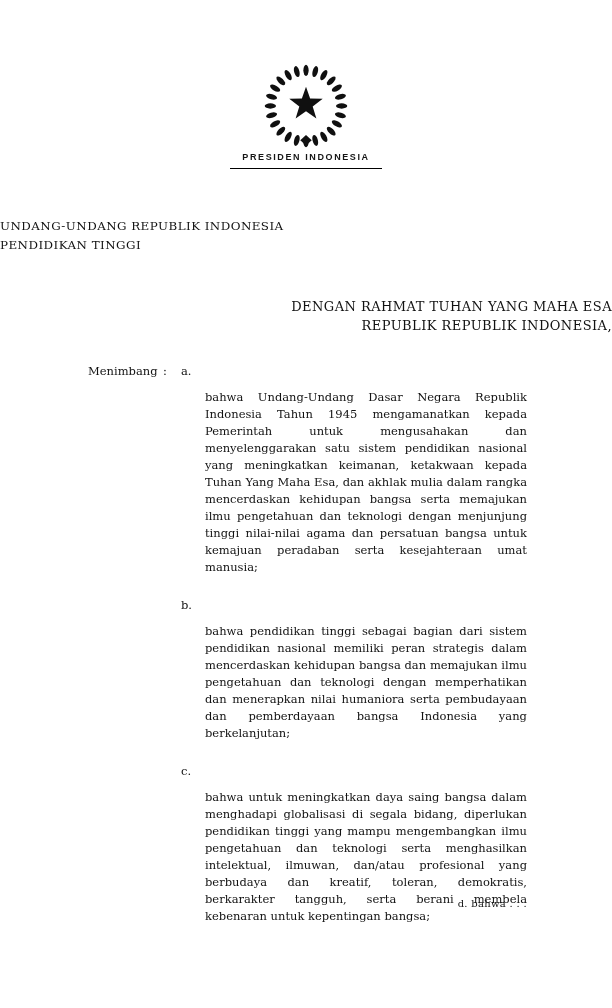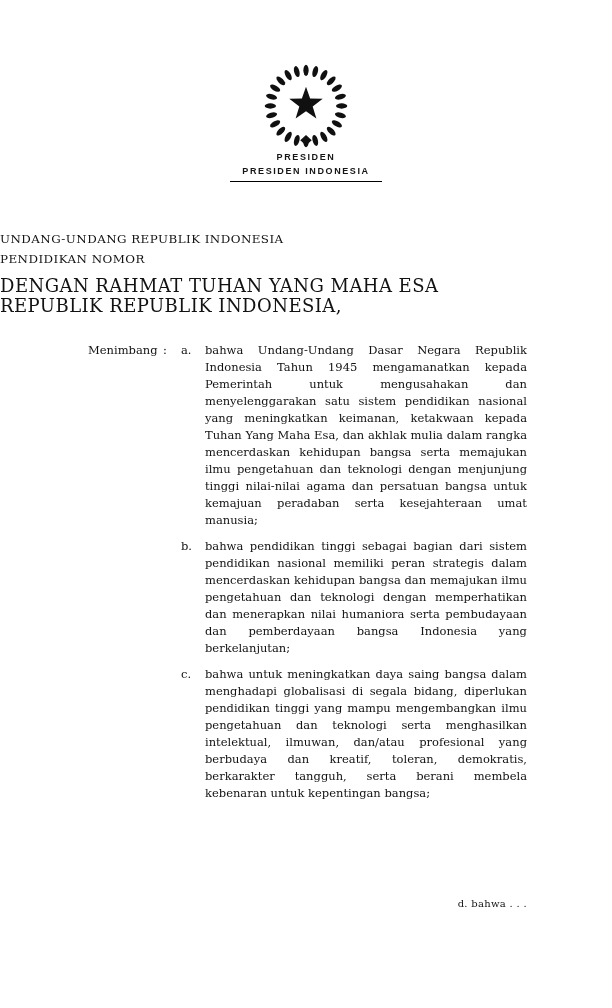--- a/index.html
+++ b/index.html
@@ -24,34 +24,34 @@
     width: 152px; margin: 4px auto 0;
     border-bottom: 1.3px solid #000;
   }
 
   
   .doc-title {
     margin-top: 48px; text-align: left;
     font-size: 11.9px; line-height: 19.5px; letter-spacing: 0.45px;
   }
   .invocation {
-    margin-top: 7px; text-align: left;
-    font-size: 18px; line-height: 19.5px; letter-spacing: 0.45px;
+    margin-top: 41px; text-align: right;
+    font-size: 13px; line-height: 19.5px; letter-spacing: 0.45px;
   }
 
   
   .considering {
     margin: 27px 0 0 88px;
     display: grid;
     grid-template-columns: 75px 18px 24px 322px;
-    row-gap: 9px;
+    row-gap: 21px;
     font-size: 11.5px; line-height: 17px;
   }
   .c-label, .c-colon, .c-letter { text-align: left; }
-  .c-text { text-align: justify; }
+  .c-text { text-align: justify; margin-top: 26px; }
 
   .catchword {
     position: absolute;
     right: 85px; top: 898px;
     font-size: 10px;
     letter-spacing: 0.3px;
   }
 </style>
 </head>
 <body>
@@ -85,28 +85,27 @@
         <use href="#leaf" transform="rotate(270 50 50)"></use>
         <use href="#leaf" transform="rotate(285 50 50)"></use>
         <use href="#leaf" transform="rotate(300 50 50)"></use>
         <use href="#leaf" transform="rotate(315 50 50)"></use>
         <use href="#leaf" transform="rotate(330 50 50)"></use>
         <use href="#leaf" transform="rotate(345 50 50)"></use>
         <polygon points="50,28 54.7,41.5 69.0,41.8 57.6,50.5 61.8,64.2 50,56 38.2,64.2 42.4,50.5 31.0,41.8 45.3,41.5"></polygon>
         <polygon points="50,83 56.5,89 50,95 43.5,89"></polygon>
       </g>
     </svg>
-    <div class="lh-caption">PRESIDEN</div>
     <div class="lh-caption">PRESIDEN INDONESIA</div>
     <div class="lh-rule"></div>
   </div>
 
   <div class="doc-title">
     <div>UNDANG-UNDANG REPUBLIK INDONESIA</div>
-    <div>PENDIDIKAN NOMOR</div>
+    <div>PENDIDIKAN TINGGI</div>
   </div>
 
   <div class="invocation">
     <div>DENGAN RAHMAT TUHAN YANG MAHA ESA</div>
     <div>REPUBLIK REPUBLIK INDONESIA,</div>
   </div>
 
   <div class="considering">
     <div class="c-label">Menimbang</div>
     <div class="c-colon">:</div>

